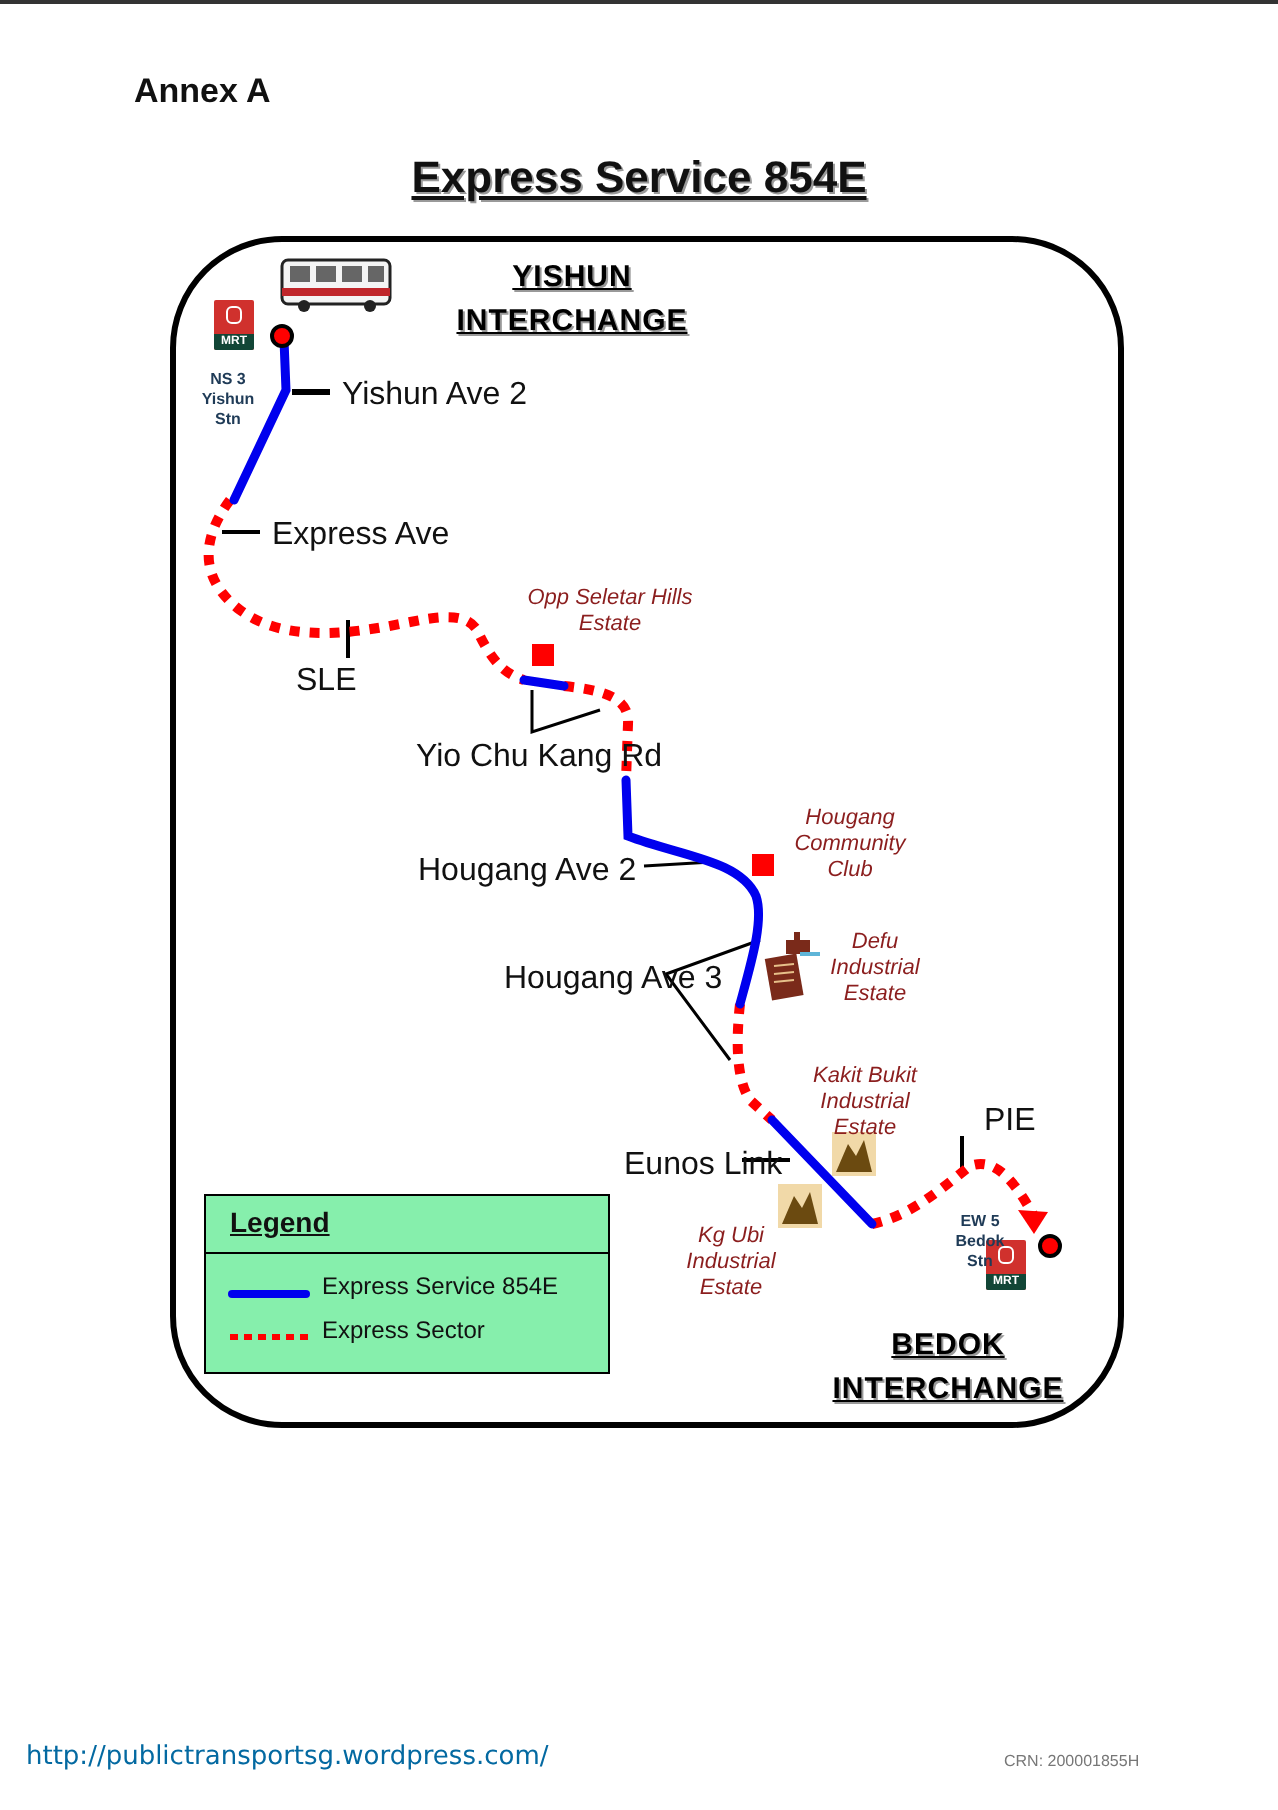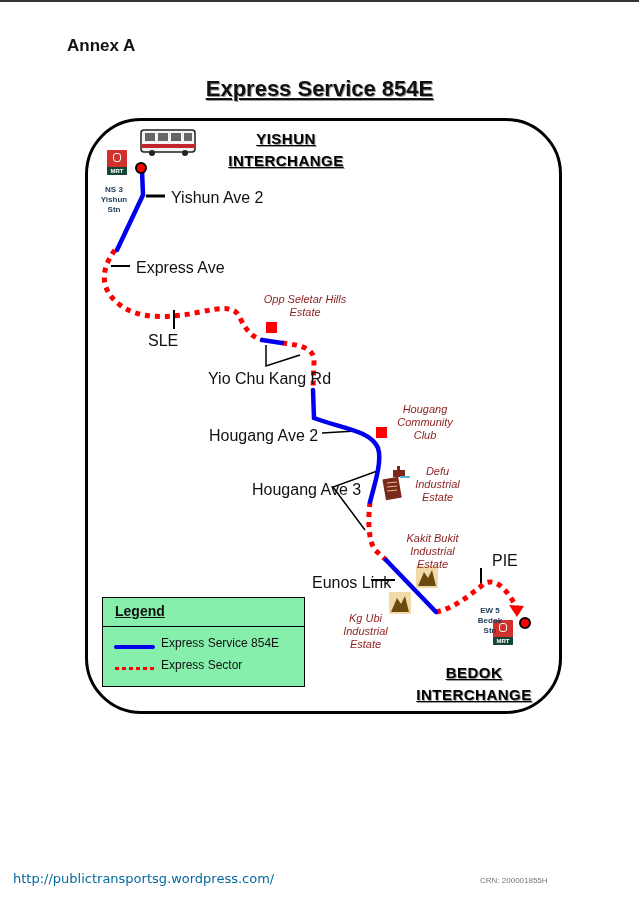--- a/index.html
+++ b/index.html
@@ -16,21 +16,21 @@
   .legend { position: absolute; left: 102px; top: 597px; width: 203px; height: 90px; border: 1px solid #000; box-sizing: border-box; background: #86efac; }
   .legend-head { height: 28px; border-bottom: 1px solid #000; }
   .legend-title { position: absolute; left: 12px; top: 5px; font-size: 14px; font-weight: bold; text-decoration: underline; color: #111; }
   .legend-line { position: absolute; left: 11px; top: 47px; width: 41px; height: 4px; background: #0000ee; border-radius: 2px; }
   .legend-dots { position: absolute; left: 12px; top: 69px; width: 40px; height: 3px; background: repeating-linear-gradient(90deg, #ff0000 0 4px, transparent 4px 7px); }
   .legend-l1 { position: absolute; left: 58px; top: 38px; font-size: 12px; color: #111; }
   .legend-l2 { position: absolute; left: 58px; top: 60px; font-size: 12px; color: #111; }
   .mrt { position: absolute; width: 20px; height: 25px; background: #d0312d; border-radius: 1px; overflow: hidden; }
   .mrt .mrt-txt { position: absolute; left: 0; bottom: 0; width: 20px; height: 8px; background: #124636; color: #fff; font-size: 6px; font-weight: bold; text-align: center; line-height: 8px; }
   .footer-url { position: absolute; left: 13px; top: 871px; font-size: 13px; color: #0369a1; font-family: "DejaVu Sans", sans-serif; }
-  .crn { position: absolute; left: 480px; top: 876px; font-size: 8px; color: #777; text-align: right; }
+  .crn { position: absolute; left: 502px; top: 876px; font-size: 8px; color: #777; text-align: right; }
 </style>
 </head>
 <body>
 
 <div class="topbar"></div>
 <div class="annex">Annex A</div>
 <div class="title">Express Service 854E</div>
 
 <div class="frame"></div>
 

